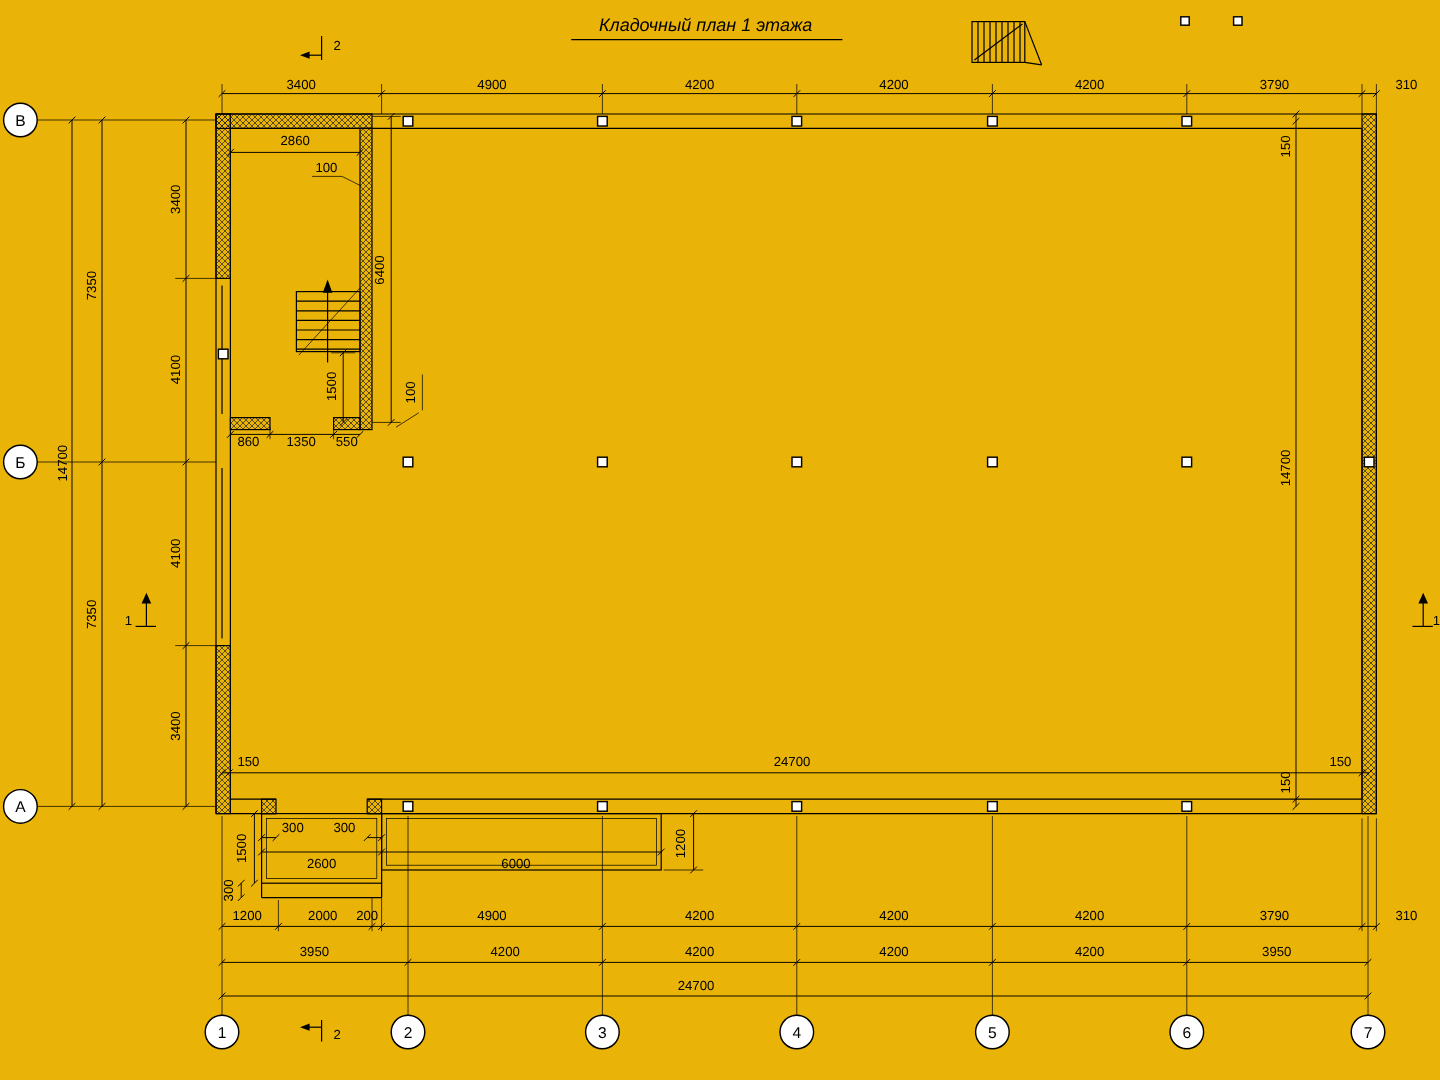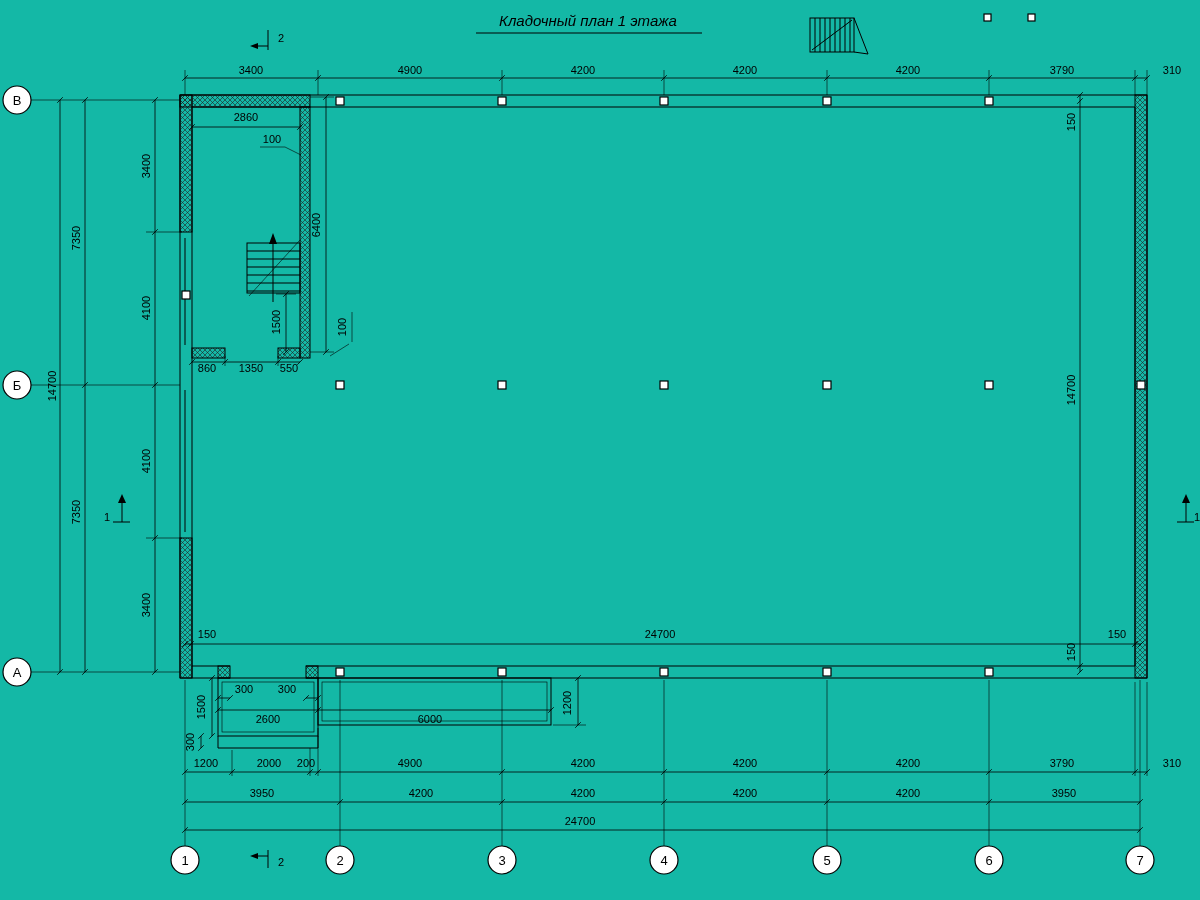--- a/index.html
+++ b/index.html
@@ -1,16 +1,16 @@
 <!DOCTYPE html>
 <html><head>
 <meta charset="utf-8">
 <style>
   html,body{margin:0;padding:0;background:#fff;}
-  .page{width:1200px;height:900px;position:relative;background:#14b8a6;overflow:hidden;}
+  .page{width:1200px;height:900px;position:relative;background:#eab308;overflow:hidden;}
   svg{display:block;}
   text{font-family:"Liberation Sans","DejaVu Sans",sans-serif;font-size:11px;fill:#000;text-anchor:middle;}
   .ttl{font-size:15px;font-style:italic;}
   .axis{font-size:13px;}
   .thin{stroke:#000;stroke-width:1;fill:none;}
   .ext{stroke:#000;stroke-width:0.6;fill:none;}
   .dim{stroke:#000;stroke-width:0.8;fill:none;}
   .hat{fill:url(#hatch);stroke:#000;stroke-width:1;}
   .col{fill:#fff;stroke:#000;stroke-width:1.2;}
 </style>

